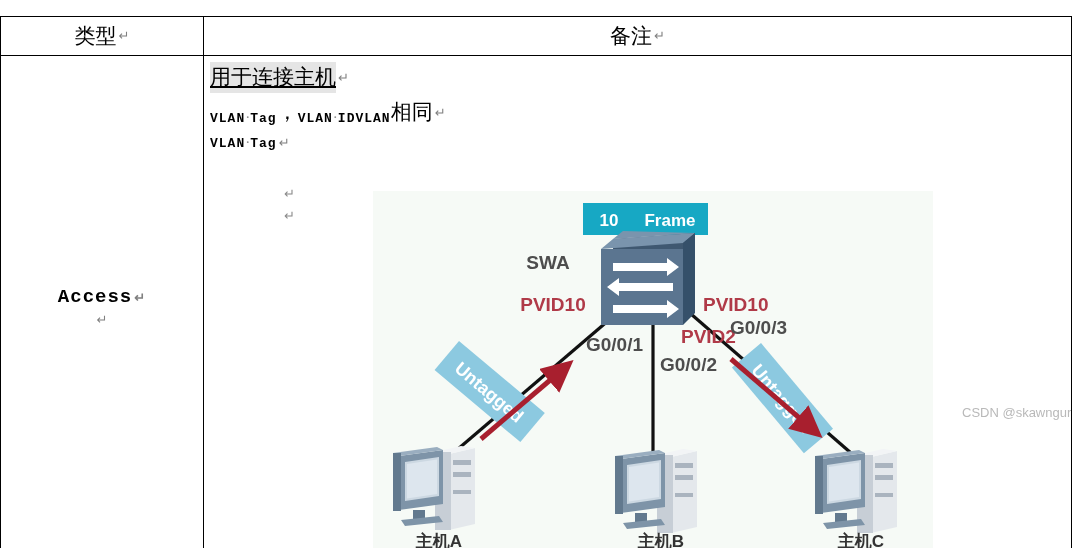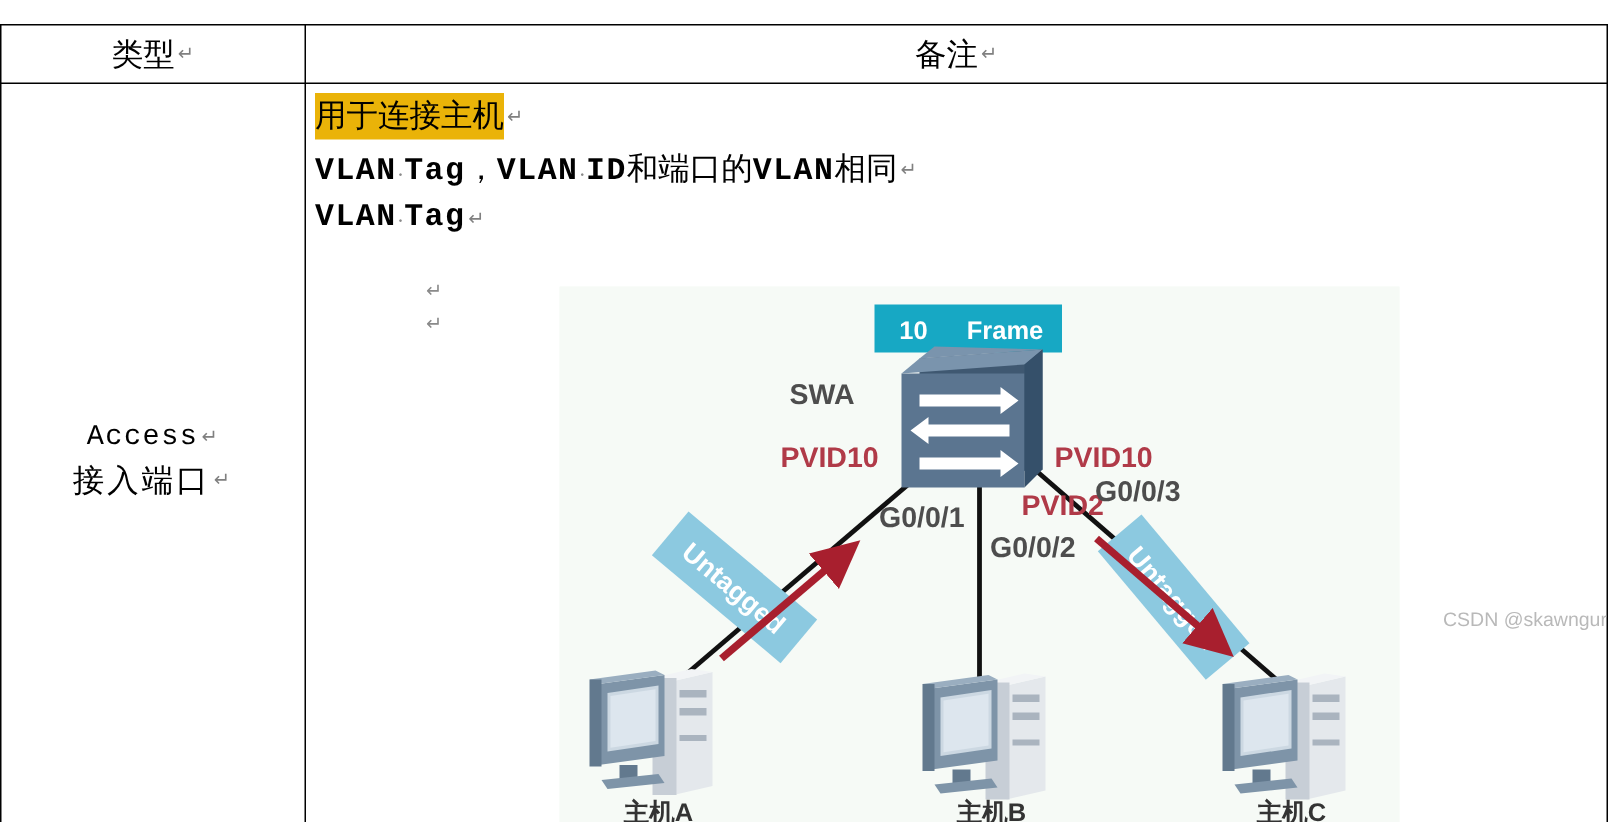--- a/index.html
+++ b/index.html
@@ -45,21 +45,21 @@
 
   
   #cell-type-body{
     position:absolute;left:1px;top:40px;width:202px;height:501px;
     display:flex;flex-direction:column;
     align-items:center;justify-content:center;
     gap:4px;
   }
   #type-name{
     font-family:"Liberation Mono", monospace;
-    font-weight:normal;font-size:19px;color:#000;
+    font-weight:bold;font-size:19px;color:#000;
     letter-spacing:1px;
     display:flex;align-items:flex-end;
   }
   #type-cn{
     font-family:"Liberation Serif", serif;
     font-size:21px;color:#000;letter-spacing:2px;
     display:flex;align-items:flex-end;
   }
 
   
@@ -70,24 +70,24 @@
   .note-line{
     position:absolute;left:6px;
     white-space:nowrap;
     font-size:21px;color:#000;
     font-family:"Liberation Serif", serif;
     display:flex;align-items:flex-end;
   }
   #note-line-1{top:6px;}
   #note-line-2{top:42px;}
   #note-line-3{top:78px;}
-  .hl{background:#eab308;padding:1px 0 2px 0;}
+  .hl{background:#e5e5e5;padding:1px 0 2px 0;text-decoration:underline;}
   .mono-b{
     font-family:"Liberation Mono", monospace;
-    font-weight:bold;font-size:21px;letter-spacing:1px;
+    font-weight:bold;font-size:13px;letter-spacing:1px;
   }
   .spacedot{color:#8a8a8a;font-size:15px;vertical-align:middle;}
   .empty-para{
     position:absolute;left:80px;
     color:#8a8a8a;font-size:13px;
     font-family:"Liberation Sans", sans-serif;
   }
   #empty-para-1{top:130px;}
   #empty-para-2{top:152px;}
 
@@ -131,41 +131,39 @@
     <span>备注</span>
     <span class="pilcrow">↵</span>
   </div>
 
   <div id="cell-type-body">
     <div id="type-name">
       <span>Access</span>
       <span class="pilcrow">↵</span>
     </div>
     <div id="type-cn">
-      <span>接入端口</span>
       <span class="pilcrow">↵</span>
     </div>
   </div>
 
   <div id="cell-note-body">
 
     <div class="note-line" id="note-line-1">
       <span class="hl">用于连接主机</span>
       <span class="pilcrow">↵</span>
     </div>
 
     <div class="note-line" id="note-line-2">
         <span class="mono-b">VLAN</span>
         <span class="spacedot">·</span>
         <span class="mono-b">Tag</span>
         <span>，</span>
         <span class="mono-b">VLAN</span>
         <span class="spacedot">·</span>
         <span class="mono-b">ID</span>
-        <span> 和端口的 </span>
         <span class="mono-b">VLAN</span>
         <span> 相同</span>
         <span class="pilcrow">↵</span>
     </div>
 
     <div class="note-line" id="note-line-3">
         <span class="mono-b">VLAN</span>
         <span class="spacedot">·</span>
         <span class="mono-b">Tag</span>
         <span class="pilcrow">↵</span>

